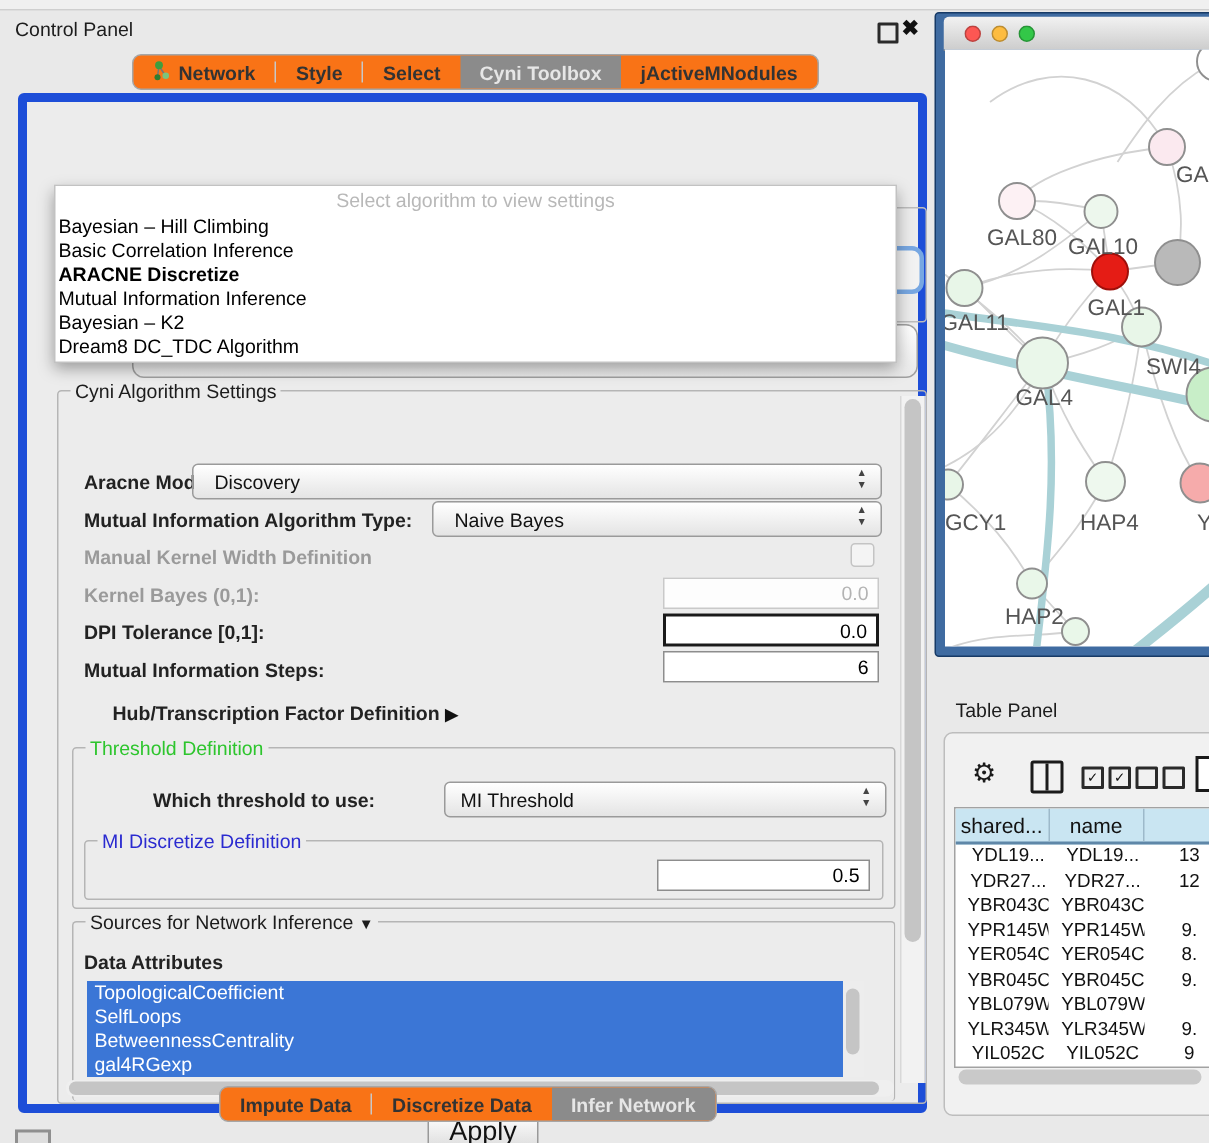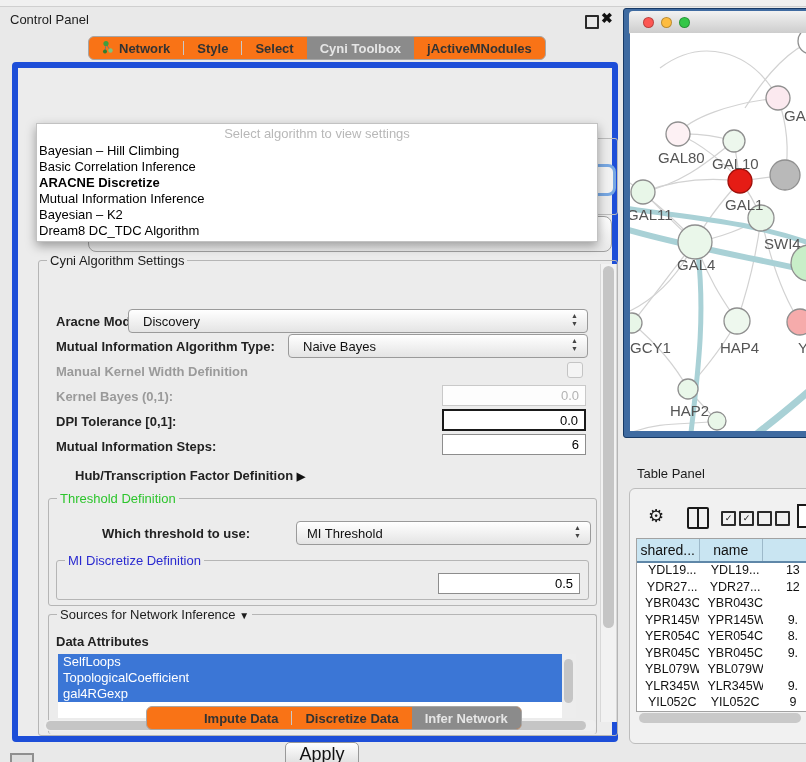--- a/index.html
+++ b/index.html
@@ -184,35 +184,36 @@
   <div class="field" style="left:420px;top:505px;width:142px;height:21px;">0.5</div>
 
   <div class="grp" style="left:30px;top:546px;width:547px;height:119px;border-bottom:none;">
     <span class="lg">
       <span>Sources for Network Inference</span>
       <span style="font-size:10px;"> ▼</span>
     </span>
   </div>
   <div class="lbl" style="left:38px;top:566px;">Data Attributes</div>
   <div class="attr-list" id="attr-list">
+      <div class="attr-item">TopologicalCoefficient</div>
       <div class="attr-item">SelfLoops</div>
-      <div class="attr-item">TopologicalCoefficient</div>
+      <div class="attr-item">BetweennessCentrality</div>
       <div class="attr-item">gal4RGexp</div>
     </div>
   <div class="vscroll" style="left:544px;top:586px;width:14px;height:64px;border:none;background:#ededed;">
     <div class="thumb" style="left:2px;top:5px;width:9px;height:44px;"></div>
   </div>
   <div class="abs" style="left:26px;top:652px;width:552px;height:11px;background:#efefef;border-radius:5px;">
     <div class="thumb" style="left:2px;top:1px;width:540px;height:9px;"></div>
   </div>
 
   <div class="btn" style="left:267px;top:674px;width:72px;height:23px;">Apply</div>
 </div>
 
-<div class="abs tabbar" style="left:146px;top:706px;padding-left:44px;">
+<div class="abs tabbar" style="left:146px;top:724px;">
   <div class="tab">
       <span>Impute Data</span>
     </div>
   <div class="tabsep"></div>
   <div class="tab">
       <span>Discretize Data</span>
     </div>
   <div class="tab sel">
       <span>Infer Network</span>
     </div>

